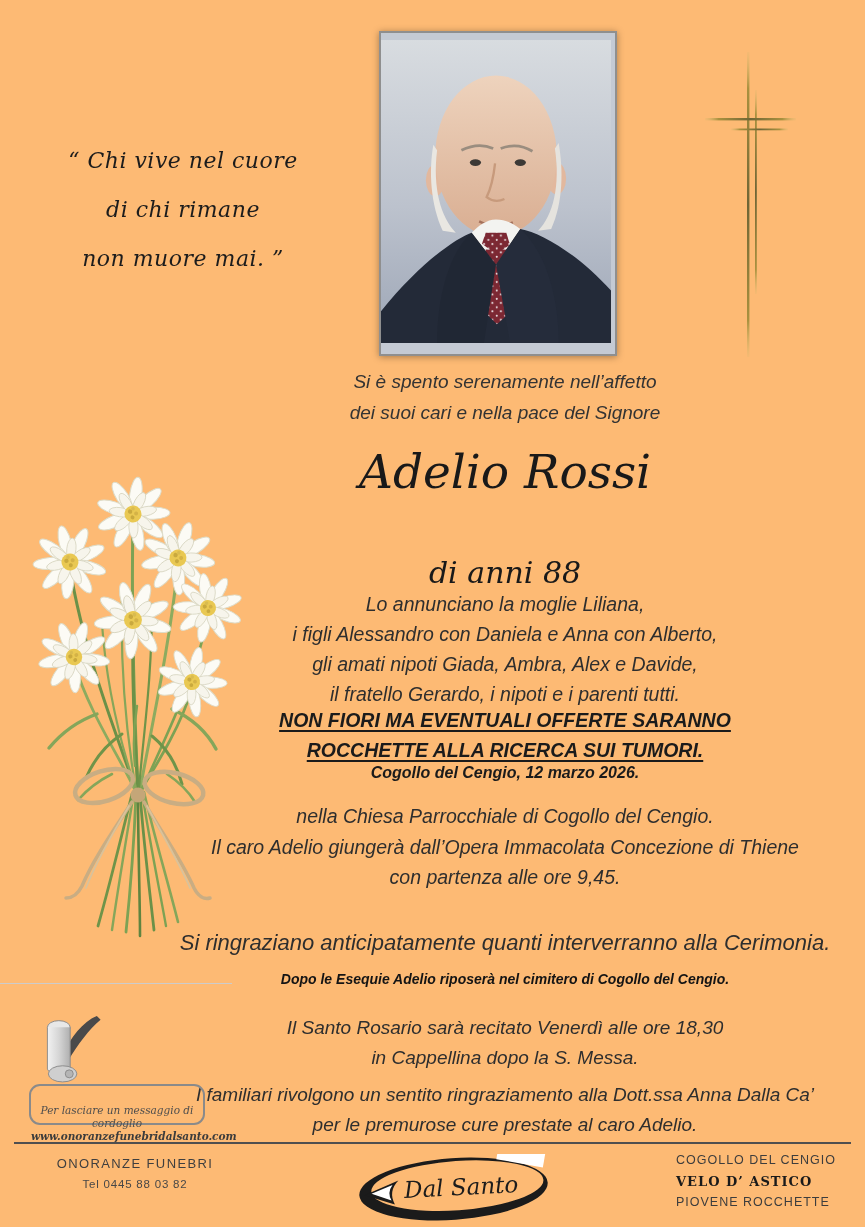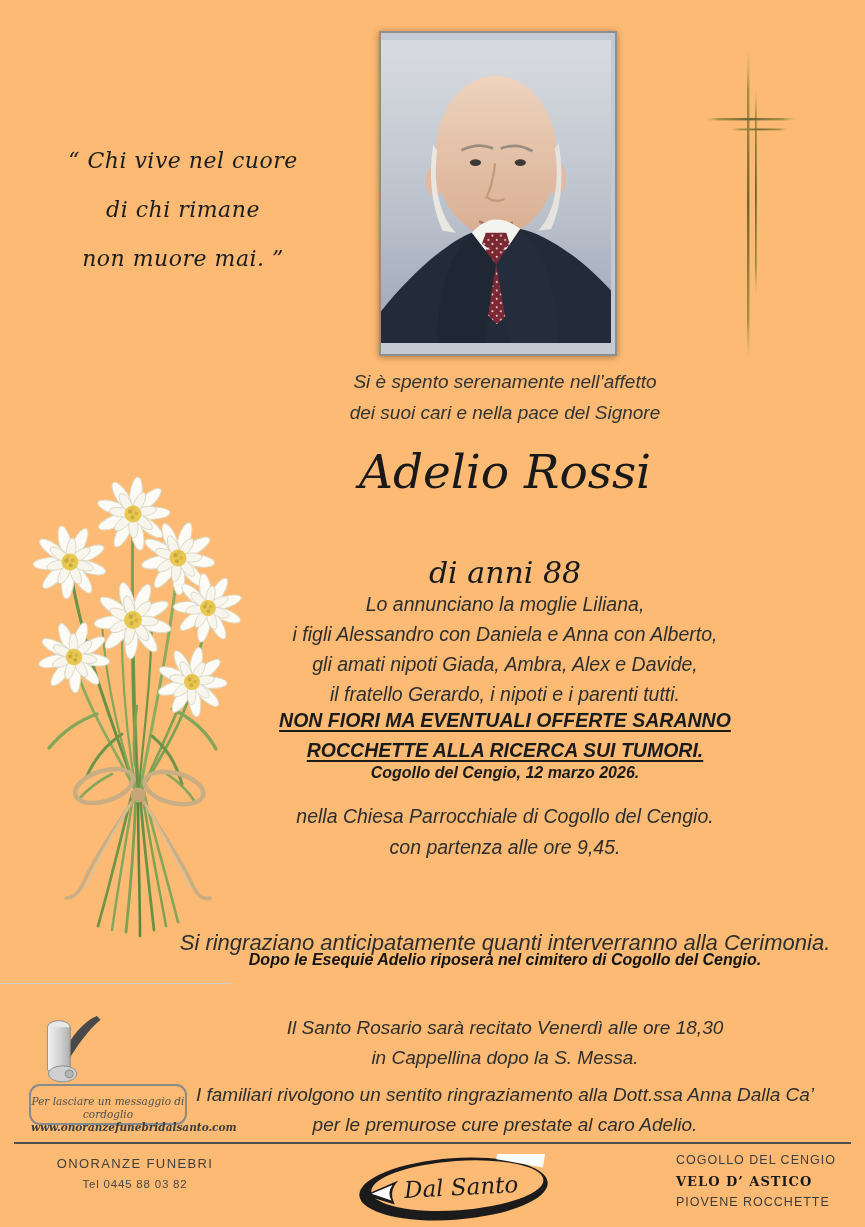--- a/index.html
+++ b/index.html
@@ -15,27 +15,27 @@
   .cross{left:690px;top:48px;}
   .intro{top:366px;font-size:19px;line-height:31px;font-style:italic;color:#333;}
   .name{top:444px;font-family:"DejaVu Serif",serif;font-style:italic;font-size:47px;color:#191919;}
   .age{top:519px;font-family:"DejaVu Serif",serif;font-style:italic;font-size:30px;color:#191919;margin-top:36px;}
   .ann{top:589px;font-size:19.5px;line-height:30px;font-style:italic;}
   .don{top:705px;font-size:19.5px;line-height:30px;font-style:italic;font-weight:bold;color:#1b1b1b;}
   .don .u{text-decoration:underline;text-decoration-thickness:1.5px;text-underline-offset:3px;text-align:right;}
   .dateline{top:764px;font-size:16px;font-style:italic;font-weight:bold;color:#1b1b1b;}
   .fun{top:801px;font-size:19.5px;line-height:30.5px;font-style:italic;}
   .thanks{top:930px;font-size:22px;font-style:italic;}
-  .burial{top:951px;font-size:16px;font-style:italic;font-weight:bold;color:#141414;}
+  .burial{top:971px;font-size:14px;font-style:italic;font-weight:bold;color:#141414;}
   .rosary{top:1013px;font-size:19px;line-height:30px;font-style:italic;}
   .family{top:1080px;font-size:19px;line-height:30px;font-style:italic;}
   .bouquet{left:2px;top:474px;}
   .flower-edge-line{left:0;top:983px;width:232px;height:1px;background:#cccccc;}
-  .cond-box{left:29px;top:1084px;width:158px;height:41px;border:2px solid #8a8a8a;border-radius:11px;
-            text-align:center;padding-top:9px;box-sizing:border-box;}
+  .cond-box{left:29px;top:1084px;width:176px;height:41px;border:2px solid #8a8a8a;border-radius:11px;
+            text-align:center;padding-top:18px;box-sizing:border-box;}
   .cond-box .l1{font-family:"DejaVu Serif",serif;font-style:italic;font-size:10.5px;color:#4d4d4d;line-height:13px;}
   .cond-box .l2{font-family:"DejaVu Serif",serif;font-style:italic;font-weight:bold;font-size:10.5px;color:#3c3c3c;line-height:13px;}
   .scroll-ic{left:34px;top:1014px;}
   .footer-divider{left:14px;top:1142px;width:837px;height:2px;background:#4f4f4f;}
   .f-left{left:40px;top:1156px;width:190px;text-align:center;color:#3f3f3f;}
   .f-left .a{font-size:13px;letter-spacing:1.4px;}
   .f-left .b{font-size:11.5px;letter-spacing:.8px;margin-top:7px;color:#474747;}
   .f-right{left:676px;top:1150px;width:185px;text-align:left;}
   .f-right .a{font-size:12.5px;letter-spacing:1px;color:#3d3d3d;line-height:21px;}
   .f-right .b{font-family:"DejaVu Serif",serif;font-weight:bold;font-size:13px;letter-spacing:1px;color:#1a1a1a;line-height:21px;}
@@ -138,20 +138,21 @@
 
   <div class="col don">
     <div><span class="u">NON FIORI MA EVENTUALI OFFERTE SARANNO</span></div>
     <div><span class="u">ROCCHETTE ALLA RICERCA SUI TUMORI.</span></div>
   </div>
 
   <div class="col dateline">Cogollo del Cengio, 12 marzo 2026.</div>
 
   <div class="col fun">
     <div>nella Chiesa Parrocchiale di Cogollo del Cengio.</div>
+    <div>Il caro Adelio giungerà dall’Opera Immacolata Concezione di Thiene</div>
     <div>con partenza alle ore 9,45.</div>
   </div>
 
   <div class="col thanks">Si ringraziano anticipatamente quanti interverranno alla Cerimonia.</div>
   <div class="col burial">Dopo le Esequie Adelio riposerà nel cimitero di Cogollo del Cengio.</div>
 
   <div class="col rosary">
     <div>Il Santo Rosario sarà recitato Venerdì alle ore 18,30</div>
     <div>in Cappellina dopo la S. Messa.</div>
   </div>

